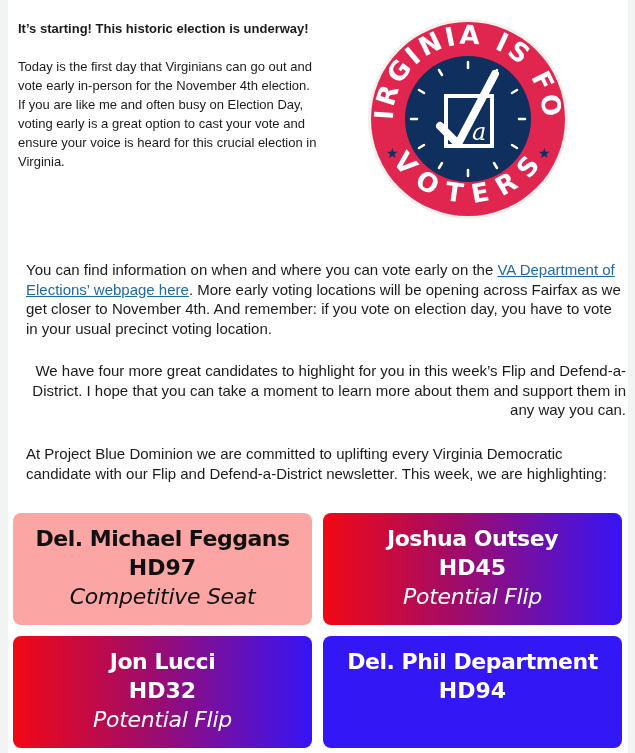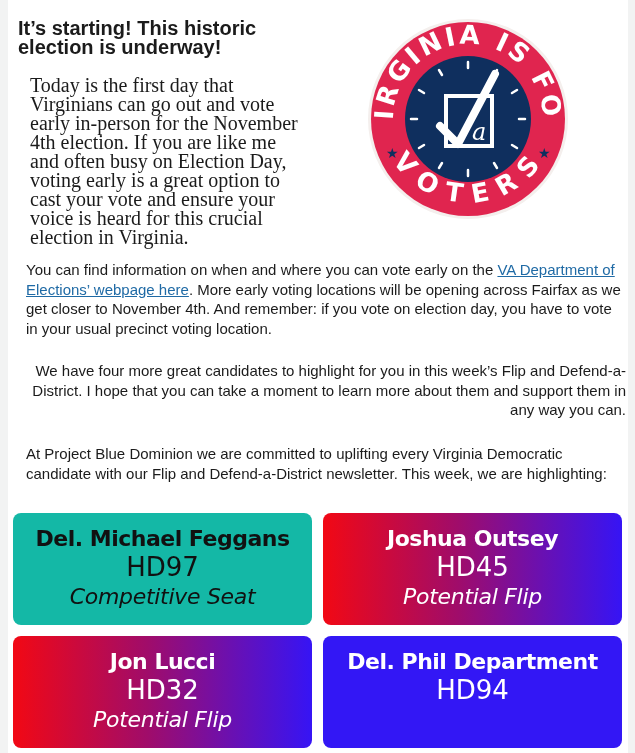--- a/index.html
+++ b/index.html
@@ -8,45 +8,45 @@
     background: #f2f3f3;
     font-family: "Liberation Sans", sans-serif;
     color: #1b1b1b;
   }
   .page {
     position: absolute; left: 8px; top: 0; width: 620px; height: 753px;
     background: #ffffff;
   }
   .intro {
     position: absolute; left: 10px; top: 19px; width: 300px;
-    font-size: 20px; line-height: 19px;
+    font-size: 13px; line-height: 19px;
   }
   .headline { font-weight: bold; margin: 0 0 19px 0; }
-  .intro p.body { margin: 12px; font-family: Liberation Serif, serif; }
+  .intro p.body { margin: 0; }
   .logo {
     position: absolute; left: 352px; top: 18px; width: 216px; height: 202px;
   }
   .para {
     position: absolute; left: 10px; width: 600px;
     font-size: 15px; line-height: 19.5px; margin: 8px;
   }
   .para a { color: #1f6aa5; text-decoration: underline; }
   #p1 { top: 252px; }
   #p2 { top: 353px; text-align: right; }
   #p3 { top: 436px; }
   .cards { position: absolute; left: 5px; top: 513px; width: 610px; height: 235px; }
   .card {
     position: absolute; width: 299px; height: 112px; border-radius: 8px;
     text-align: center; box-sizing: border-box; padding-top: 11px;
     font-family: "DejaVu Sans", sans-serif;
   }
   .card .name { font-weight: bold; font-size: 22px; line-height: 29px; letter-spacing: -0.5px; }
-  .card .district { font-weight: normal; font-size: 26px; line-height: 29px; }
+  .card .district { font-weight: bold; font-size: 22px; line-height: 29px; }
   .card .status { font-style: italic; font-size: 22px; line-height: 30px; letter-spacing: -0.3px; }
-  .c0 { left: 0; top: 0; background: #14b8a6; color: #111; }
+  .c0 { left: 0; top: 0; background: #fca5a5; color: #111; }
   .c1 { left: 310px; top: 0; background: linear-gradient(90deg, #f20814 0%, #a00c6a 45%, #3614f5 100%); color: #fff; }
   .c2 { left: 0; top: 123px; background: linear-gradient(90deg, #f20814 0%, #a00c6a 45%, #3614f5 100%); color: #fff; }
   .c3 { left: 310px; top: 123px; background: #3317f5; color: #fff; }
   .c3 .status { letter-spacing: -0.6px; font-size: 21.5px; }
 </style>
 </head>
 <body>
 
 <div class="page">
 

